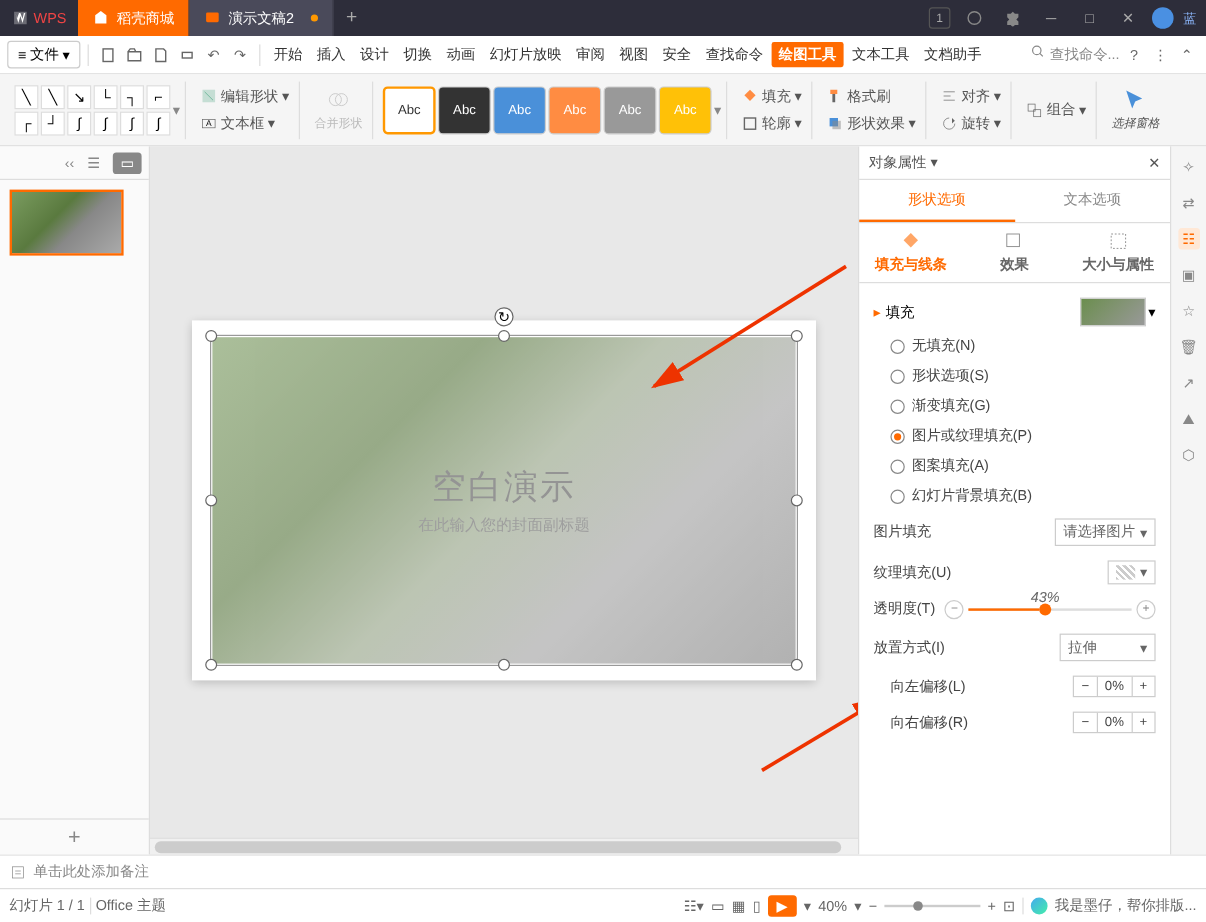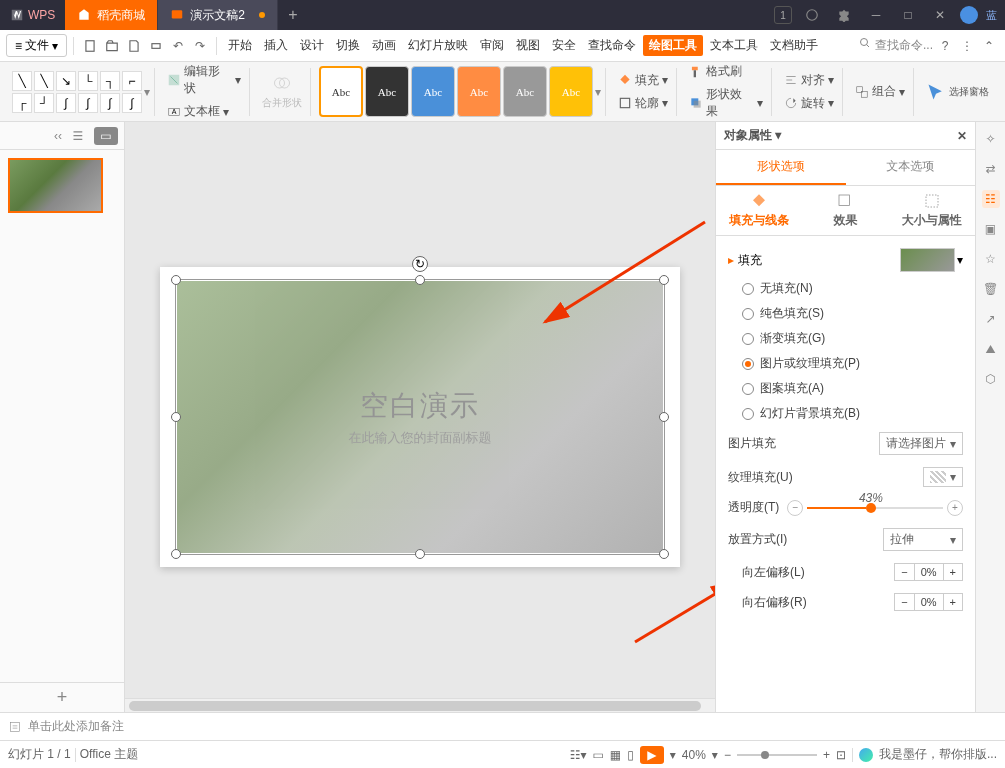--- a/index.html
+++ b/index.html
@@ -1,18 +1,18 @@
 <!DOCTYPE html>
 <html><head>
 <meta charset="utf-8">
 <style>
 * { margin:0; padding:0; box-sizing:border-box; font-family:"Microsoft YaHei",Arial,sans-serif; font-size:12px; }
 body { width:1005px; height:768px; background:#fff; overflow:hidden; position:relative; }
 .titlebar { height:30px; background:#2d2d3a; display:flex; align-items:center; color:#ccc; }
-.app-logo { padding:0 10px; display:flex; align-items:center; gap:4px; color:#fca5a5; }
+.app-logo { padding:0 10px; display:flex; align-items:center; gap:4px; color:#ef4444; }
 .app-logo svg { width:14px; height:14px; }
 .tab { height:30px; padding:0 12px; display:flex; align-items:center; gap:6px; color:#ccc; border-right:1px solid #3a3a48; }
 .tab.orange { background:#ff6a00; color:#fff; }
 .tab.active { background:#4a4a5a; color:#fff; }
 .tab-icon { width:14px; height:14px; }
 .tab-dot { width:6px; height:6px; background:#ff9800; border-radius:50%; margin-left:8px; }
 .tab-add { width:30px; display:flex; justify-content:center; align-items:center; color:#aaa; font-size:16px; }
 .titlebar-right { margin-left:auto; display:flex; align-items:center; gap:8px; padding-right:8px; }
 .badge { width:18px; height:18px; border:1px solid #555; border-radius:3px; display:flex; justify-content:center; align-items:center; color:#aaa; font-size:10px; }
 .win-btn { width:24px; height:24px; display:flex; justify-content:center; align-items:center; color:#aaa; }
@@ -24,21 +24,21 @@
 .menu-icon { width:20px; height:20px; display:flex; justify-content:center; align-items:center; color:#666; }
 .menu-item { padding:0 5px; color:#333; cursor:pointer; }
 .menu-item.highlight { background:#ff6a00; color:#fff; padding:2px 6px; border-radius:2px;font-weight:bold; }
 .menu-search { margin-left:auto; display:flex; gap:4px; color:#888; }
 .ribbon { height:60px; background:#f5f5f5; border-bottom:1px solid #ddd; display:flex; align-items:center; padding:0 8px; gap:4px; }
 .rib-group { display:flex; align-items:center; gap:2px; padding:0 4px; border-right:1px solid #ddd; height:48px; }
 .shape-grid { display:grid; grid-template-columns:repeat(6,20px); grid-template-rows:repeat(2,20px); gap:2px; }
 .shape-cell { width:20px; height:20px; border:1px solid #ddd; display:flex; justify-content:center; align-items:center; background:#fff; }
 .rib-btn { display:flex; align-items:center; gap:3px; padding:2px 4px; color:#555; }
 .rib-btn.disabled { color:#bbb; }
-.abc-box { width:44px; height:51px; border-radius:4px; display:flex; justify-content:center; align-items:center; font-size:11px; border:1px solid #ccc;font-family:Liberation Serif, serif; }
+.abc-box { width:44px; height:40px; border-radius:4px; display:flex; justify-content:center; align-items:center; font-size:11px; border:1px solid #ccc; }
 .content { display:flex; height:calc(768px - 30px - 32px - 60px - 28px - 28px); position:relative; }
 .slide-panel { width:125px; border-right:1px solid #ddd; background:#fafafa; display:flex; flex-direction:column; }
 .panel-toolbar { height:28px; border-bottom:1px solid #ddd; display:flex; align-items:center; justify-content:flex-end; gap:4px; padding:0 6px; }
 .view-btn { width:24px; height:18px; border-radius:3px; display:flex; justify-content:center; align-items:center; color:#888; }
 .view-btn.active { background:#888; color:#fff; }
 .thumb-wrap { padding:8px; }
 .thumb { border:2px solid #ff6a00; width:95px; height:55px; background:linear-gradient(135deg,#7a9b5f 0%,#5a7a3f 40%,#888 60%,#aaa 100%); position:relative; }
 .thumb-num { position:absolute; left:-14px; top:0; color:#ff6a00; font-size:11px; }
 .canvas-area { flex:1; background:#e8e8e8; display:flex; justify-content:center; align-items:center; position:relative; overflow:hidden; }
 .slide { width:520px; height:300px; background:#fff; box-shadow:0 2px 8px rgba(0,0,0,0.2); position:relative; }
@@ -47,21 +47,21 @@
 .handle.tl { left:-5px; top:-5px; } .handle.tm { left:50%; top:-5px; margin-left:-5px; }
 .handle.tr { right:-5px; top:-5px; } .handle.ml { left:-5px; top:50%; margin-top:-5px; }
 .handle.mr { right:-5px; top:50%; margin-top:-5px; } .handle.bl { left:-5px; bottom:-5px; }
 .handle.bm { left:50%; bottom:-5px; margin-left:-5px; } .handle.br { right:-5px; bottom:-5px; }
 .rotate-h { position:absolute; left:50%; top:-24px; margin-left:-8px; width:16px; height:16px; border:1px solid #666; border-radius:50%; background:#fff; display:flex; justify-content:center; align-items:center; }
 .slide-img { position:absolute; left:17px; top:14px; right:17px; bottom:14px; background:linear-gradient(135deg,#6b8e4e 0%,#4a6b2e 30%,#8a9a7a 50%,#999 70%,#777 100%); display:flex; flex-direction:column; justify-content:center; align-items:center; opacity:0.57; }
 .slide-title { font-size:28px; color:#444; letter-spacing:2px; }
 .slide-sub { font-size:13px; color:#555; margin-top:4px; }
 .arrow-red { position:absolute; pointer-events:none; }
 .props { width:260px; border-left:1px solid #ddd; background:#fff; display:flex; flex-direction:column; }
-.props-header { height:28px; border-bottom:1px solid #ddd; display:flex; align-items:center; justify-content:space-between; padding:0 8px; color:#555;font-weight:bold; }
+.props-header { height:28px; border-bottom:1px solid #ddd; display:flex; align-items:center; justify-content:space-between; padding:0 8px; color:#555; }
 .props-tabs { display:flex; border-bottom:1px solid #ddd; }
 .props-tab { flex:1; text-align:center; padding:8px 0; color:#888; }
 .props-tab.active { color:#ff6a00; border-bottom:2px solid #ff6a00; }
 .props-subtabs { display:flex; border-bottom:1px solid #ddd; padding:6px 0;font-weight:bold; }
 .subtab { flex:1; display:flex; flex-direction:column; align-items:center; gap:2px; color:#666; font-size:11px; }
 .subtab.active { color:#ff6a00; }
 .subtab svg { width:18px; height:18px; }
 .props-body { flex:1; overflow:auto; padding:8px 12px; }
 .sect-head { display:flex; align-items:center; justify-content:space-between; padding:4px 0; font-size:13px; }
 .sect-head .tri { color:#ff6a00; margin-right:4px; }
@@ -278,21 +278,21 @@
   </div>
   <div class="rib-group">
     <div style="display:flex;flex-direction:column;gap:2px;">
       <div class="rib-btn"><svg width="14" height="14" viewBox="0 0 24 24">
             <rect x="3" y="3" width="10" height="10" fill="none" stroke="#666"></rect>
             <rect x="11" y="11" width="10" height="10" fill="none" stroke="#666"></rect>
           </svg><span>组合</span>▾</div>
     </div>
   </div>
   <div class="rib-group" style="border:none;">
-    <div class="rib-btn" style="flex-direction:row;">
+    <div class="rib-btn" style="flex-direction:column;font-style:italic;">
       <svg width="20" height="20" viewBox="0 0 24 24">
           <path fill="#4a90d9" d="M3 3l6 18 3-7 7-3z"></path>
         </svg>
       <span style="font-size:10px;">选择窗格</span>
     </div>
   </div>
 </div>
 
 <div class="content">
 
@@ -386,21 +386,21 @@
             <div class="fill-preview"></div>
             <span>▾</span>
           </span>
       </div>
       <div class="radio-row">
           <div class="radio"></div>
           <span>无填充(N)</span>
         </div>
       <div class="radio-row">
           <div class="radio"></div>
-          <span>纯色填充(S)</span>
+          <span>形状选项(S)</span>
         </div>
       <div class="radio-row">
           <div class="radio"></div>
           <span>渐变填充(G)</span>
         </div>
       <div class="radio-row">
           <div class="radio on"></div>
           <span>图片或纹理填充(P)</span>
         </div>
       <div class="radio-row">

